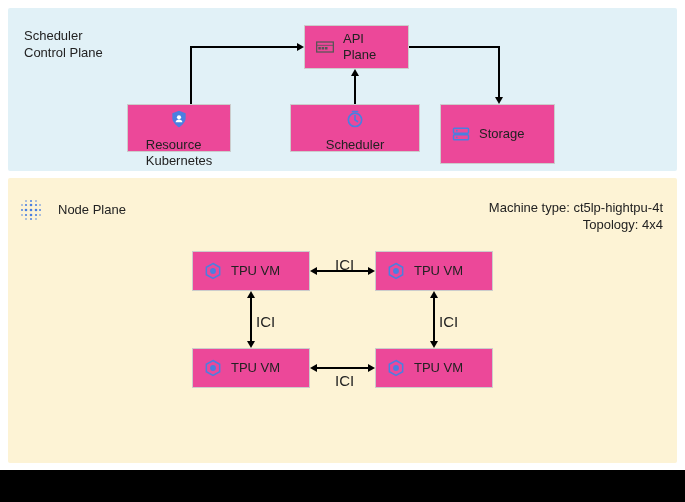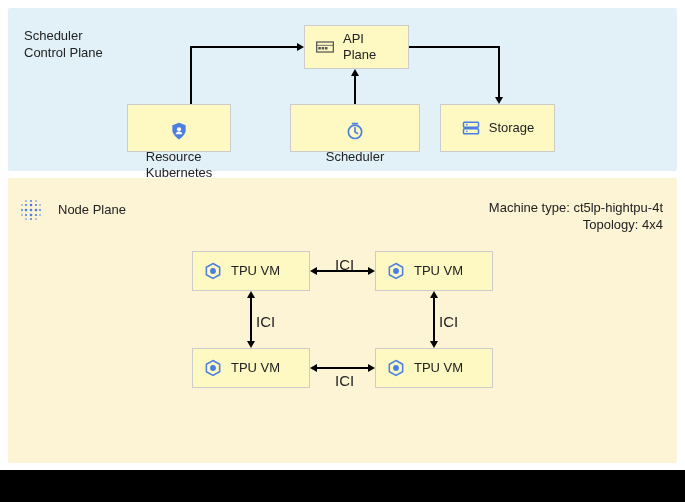--- a/index.html
+++ b/index.html
@@ -30,26 +30,26 @@
   
   .title-text {
     position: absolute;
     font-size: 13px;
     color: #222;
     line-height: 1.3;
   }
   
   .box {
     position: absolute;
-    background: #fef9c3;
+    background: #ec4899;
     border: 1px solid #ccc;
     display: flex;
     align-items: center;
     gap: 8px;
-    padding: 16px 10px;
+    padding: 4px 10px;
     font-size: 13px;
     color: #222;
     line-height: 1.25;
   }
   
   .icon { width: 20px; height: 20px; flex-shrink: 0; display: flex; align-items: center; justify-content: center; }
   .icon svg { width: 100%; height: 100%; }
   
   .small-label { font-size: 15px; color: #222; position: absolute; }
   
@@ -112,21 +112,21 @@
   <span class="icon">
     <svg viewBox="0 0 24 24">
         <circle cx="12" cy="13" r="8" fill="none" stroke="#4a7fe0" stroke-width="2"></circle>
         <path d="M12 8 V13 L15 15" stroke="#4a7fe0" stroke-width="2" fill="none" stroke-linecap="round"></path>
         <path d="M9 3 L15 3" stroke="#4a7fe0" stroke-width="2" stroke-linecap="round"></path>
       </svg>
   </span>
   <span>Scheduler</span>
 </div>
 
-<div class="box" style="left:440px; top:104px; width:115px; height:48px;justify-content:center;">
+<div class="box" style="left:440px; top:104px; width:115px; height:60px;">
   <span class="icon">
     <svg viewBox="0 0 24 24">
         <rect x="3" y="5" width="18" height="6" rx="1" fill="none" stroke="#4a7fe0" stroke-width="1.8"></rect>
         <rect x="3" y="13" width="18" height="6" rx="1" fill="none" stroke="#4a7fe0" stroke-width="1.8"></rect>
         <circle cx="7" cy="8" r="1" fill="#4a7fe0"></circle>
         <circle cx="7" cy="16" r="1" fill="#4a7fe0"></circle>
       </svg>
   </span>
   <span>Storage</span>
 </div>

